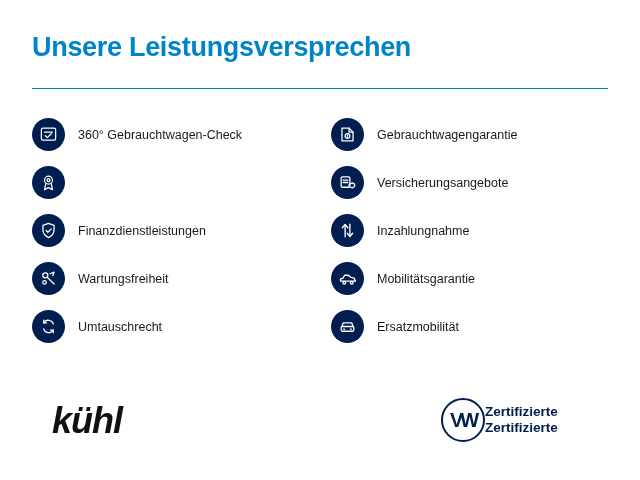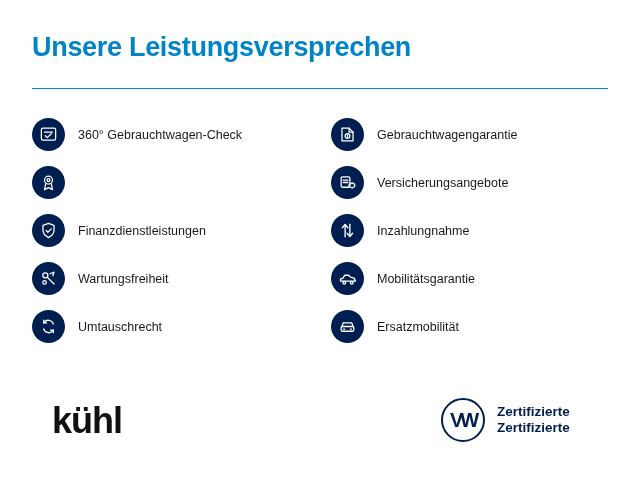--- a/index.html
+++ b/index.html
@@ -82,30 +82,30 @@
     top: 392px;
     width: 640px;
     height: 70px;
   }
   .kuehl-logo {
     position: absolute;
     left: 52px;
     top: 8px;
     font-size: 36px;
     font-weight: bold;
+    font-style: italic;
     color: #111111;
     letter-spacing: -1px;
   }
   .vw-block {
     position: absolute;
     left: 441px;
     top: 6px;
     display: flex;
     align-items: center;
-    gap: 12px;
   }
   .vw-logo {
     width: 44px;
     height: 44px;
     border-radius: 50%;
     border: 2.5px solid #001e50;
     box-sizing: border-box;
     display: flex;
     align-items: center;
     justify-content: center;

